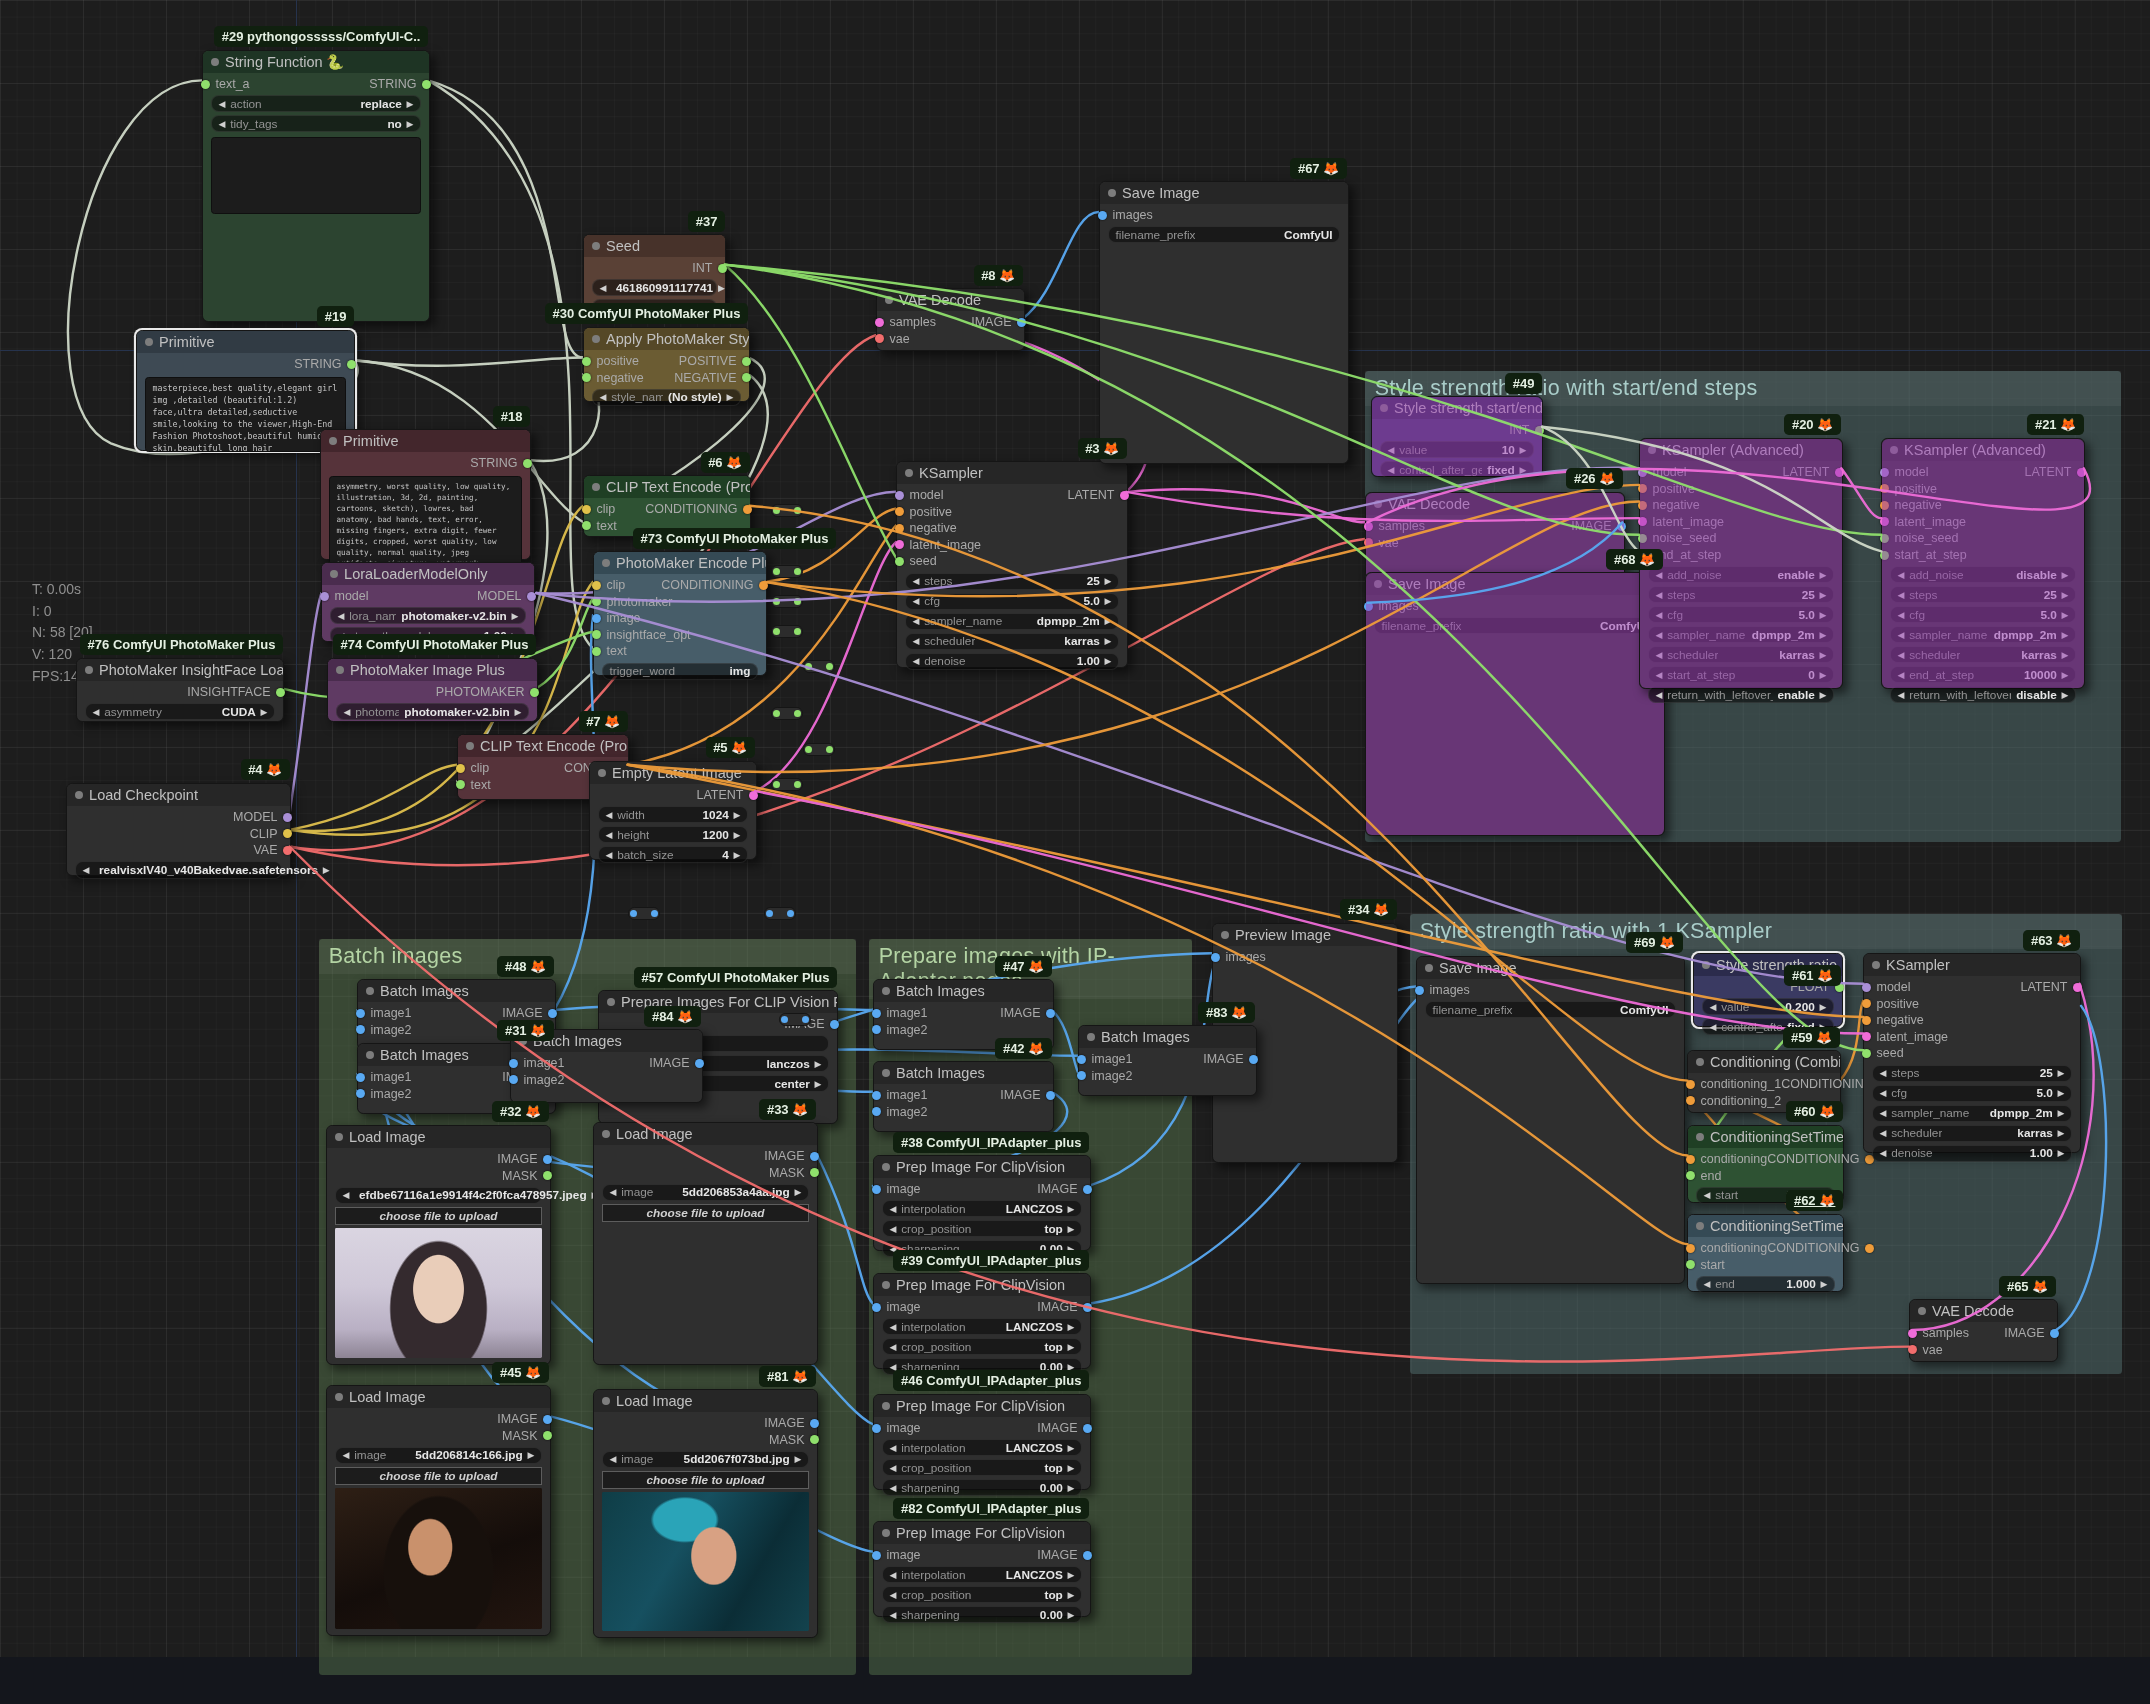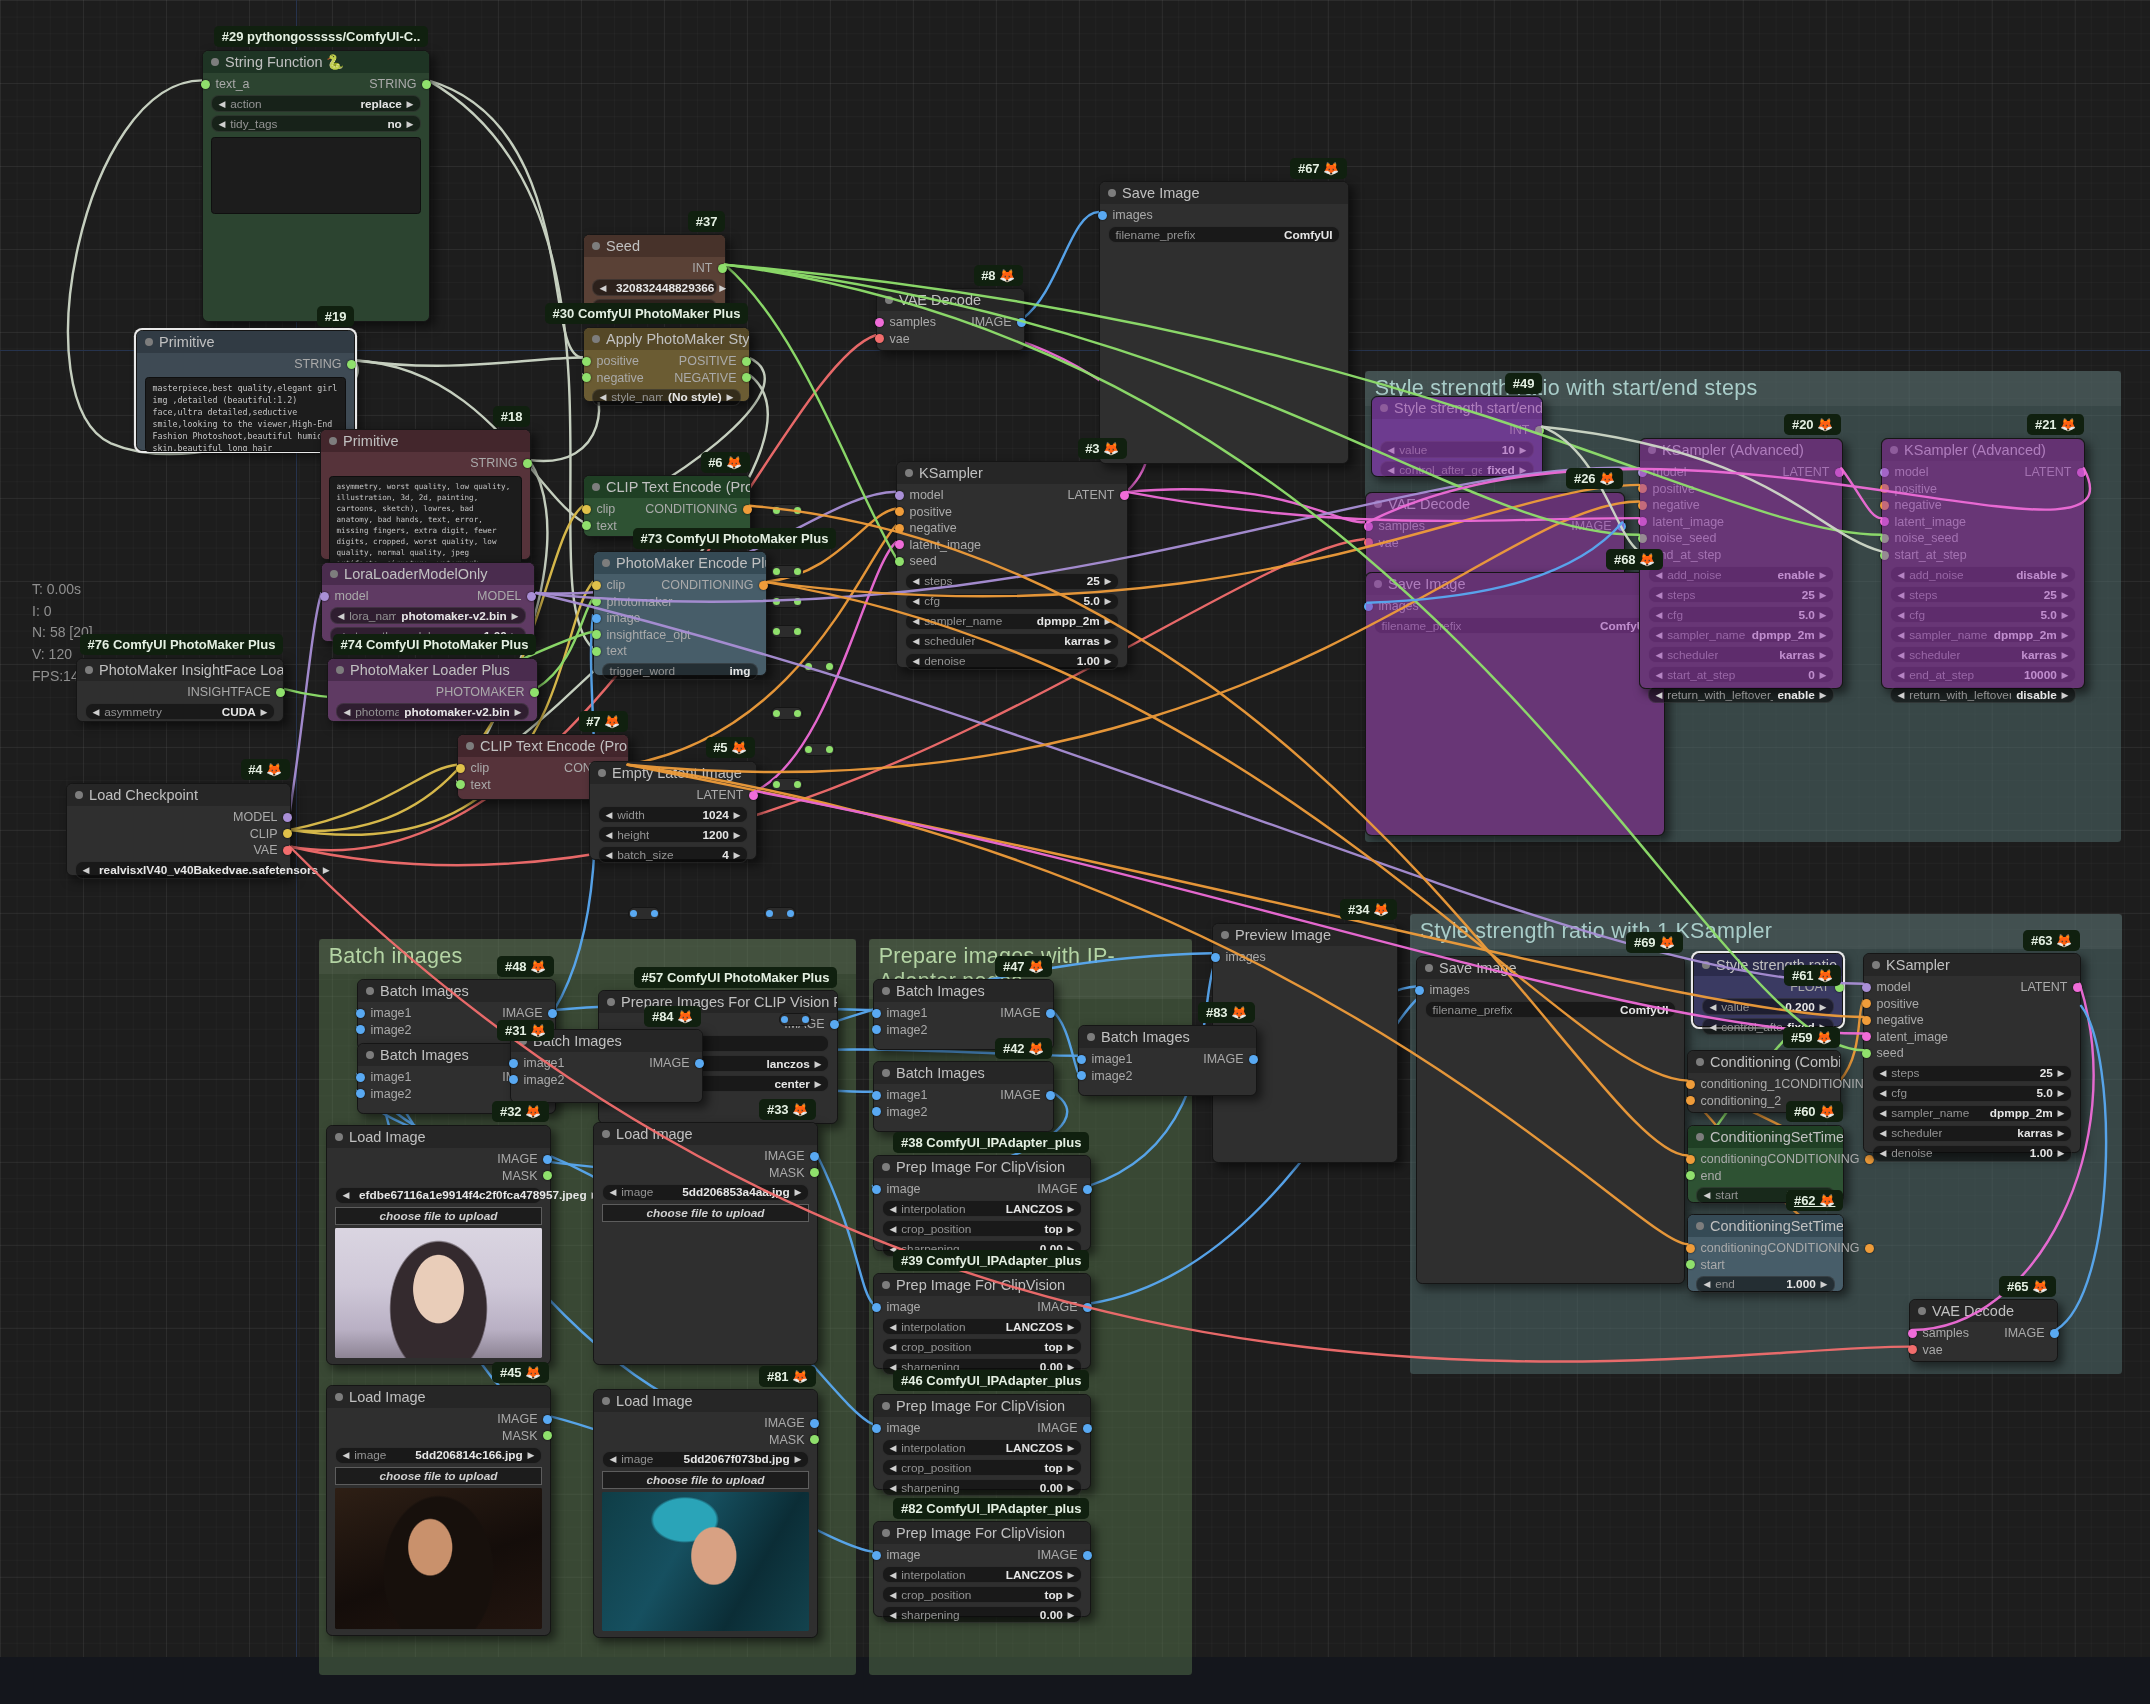--- a/index.html
+++ b/index.html
@@ -241,21 +241,21 @@
       <div class="ncontent">
         <div class="iorow">
           <div class="outpart">
             <div class="pname">INT</div>
             <div class="pin" style="background: rgb(143, 224, 108);"></div>
           </div>
         </div>
         <div class="widget">
           <div class="warr">◀</div>
           <div class="wlabel">value</div>
-          <div class="wvalue">320832448829366</div>
+          <div class="wvalue">461860991117741</div>
           <div class="warr">▶</div>
         </div>
         <div class="widget">
           <div class="warr">◀</div>
           <div class="wlabel">control_after_generate</div>
           <div class="wvalue">randomize</div>
           <div class="warr">▶</div>
         </div>
       </div>
     </div>
@@ -414,21 +414,21 @@
           <div class="wlabel">asymmetry</div>
           <div class="wvalue">CUDA</div>
           <div class="warr">▶</div>
         </div>
       </div>
     </div>
     <div class="badge" style="right: 1868px; top: 634px;">#76 ComfyUI PhotoMaker Plus</div>
     <div class="node" style="left: 327px; top: 658px; width: 209px; height: 62px; background: rgb(95, 58, 99);">
       <div class="nh" style="background: rgb(74, 44, 78);">
         <div class="tdot"></div>
-        <div class="ntitle">PhotoMaker Loader Plus</div>
+        <div class="ntitle">PhotoMaker Image Plus</div>
       </div>
       <div class="ncontent">
         <div class="iorow">
           <div class="outpart">
             <div class="pname">PHOTOMAKER</div>
             <div class="pin" style="background: rgb(143, 224, 108);"></div>
           </div>
         </div>
         <div class="widget">
           <div class="warr">◀</div>

